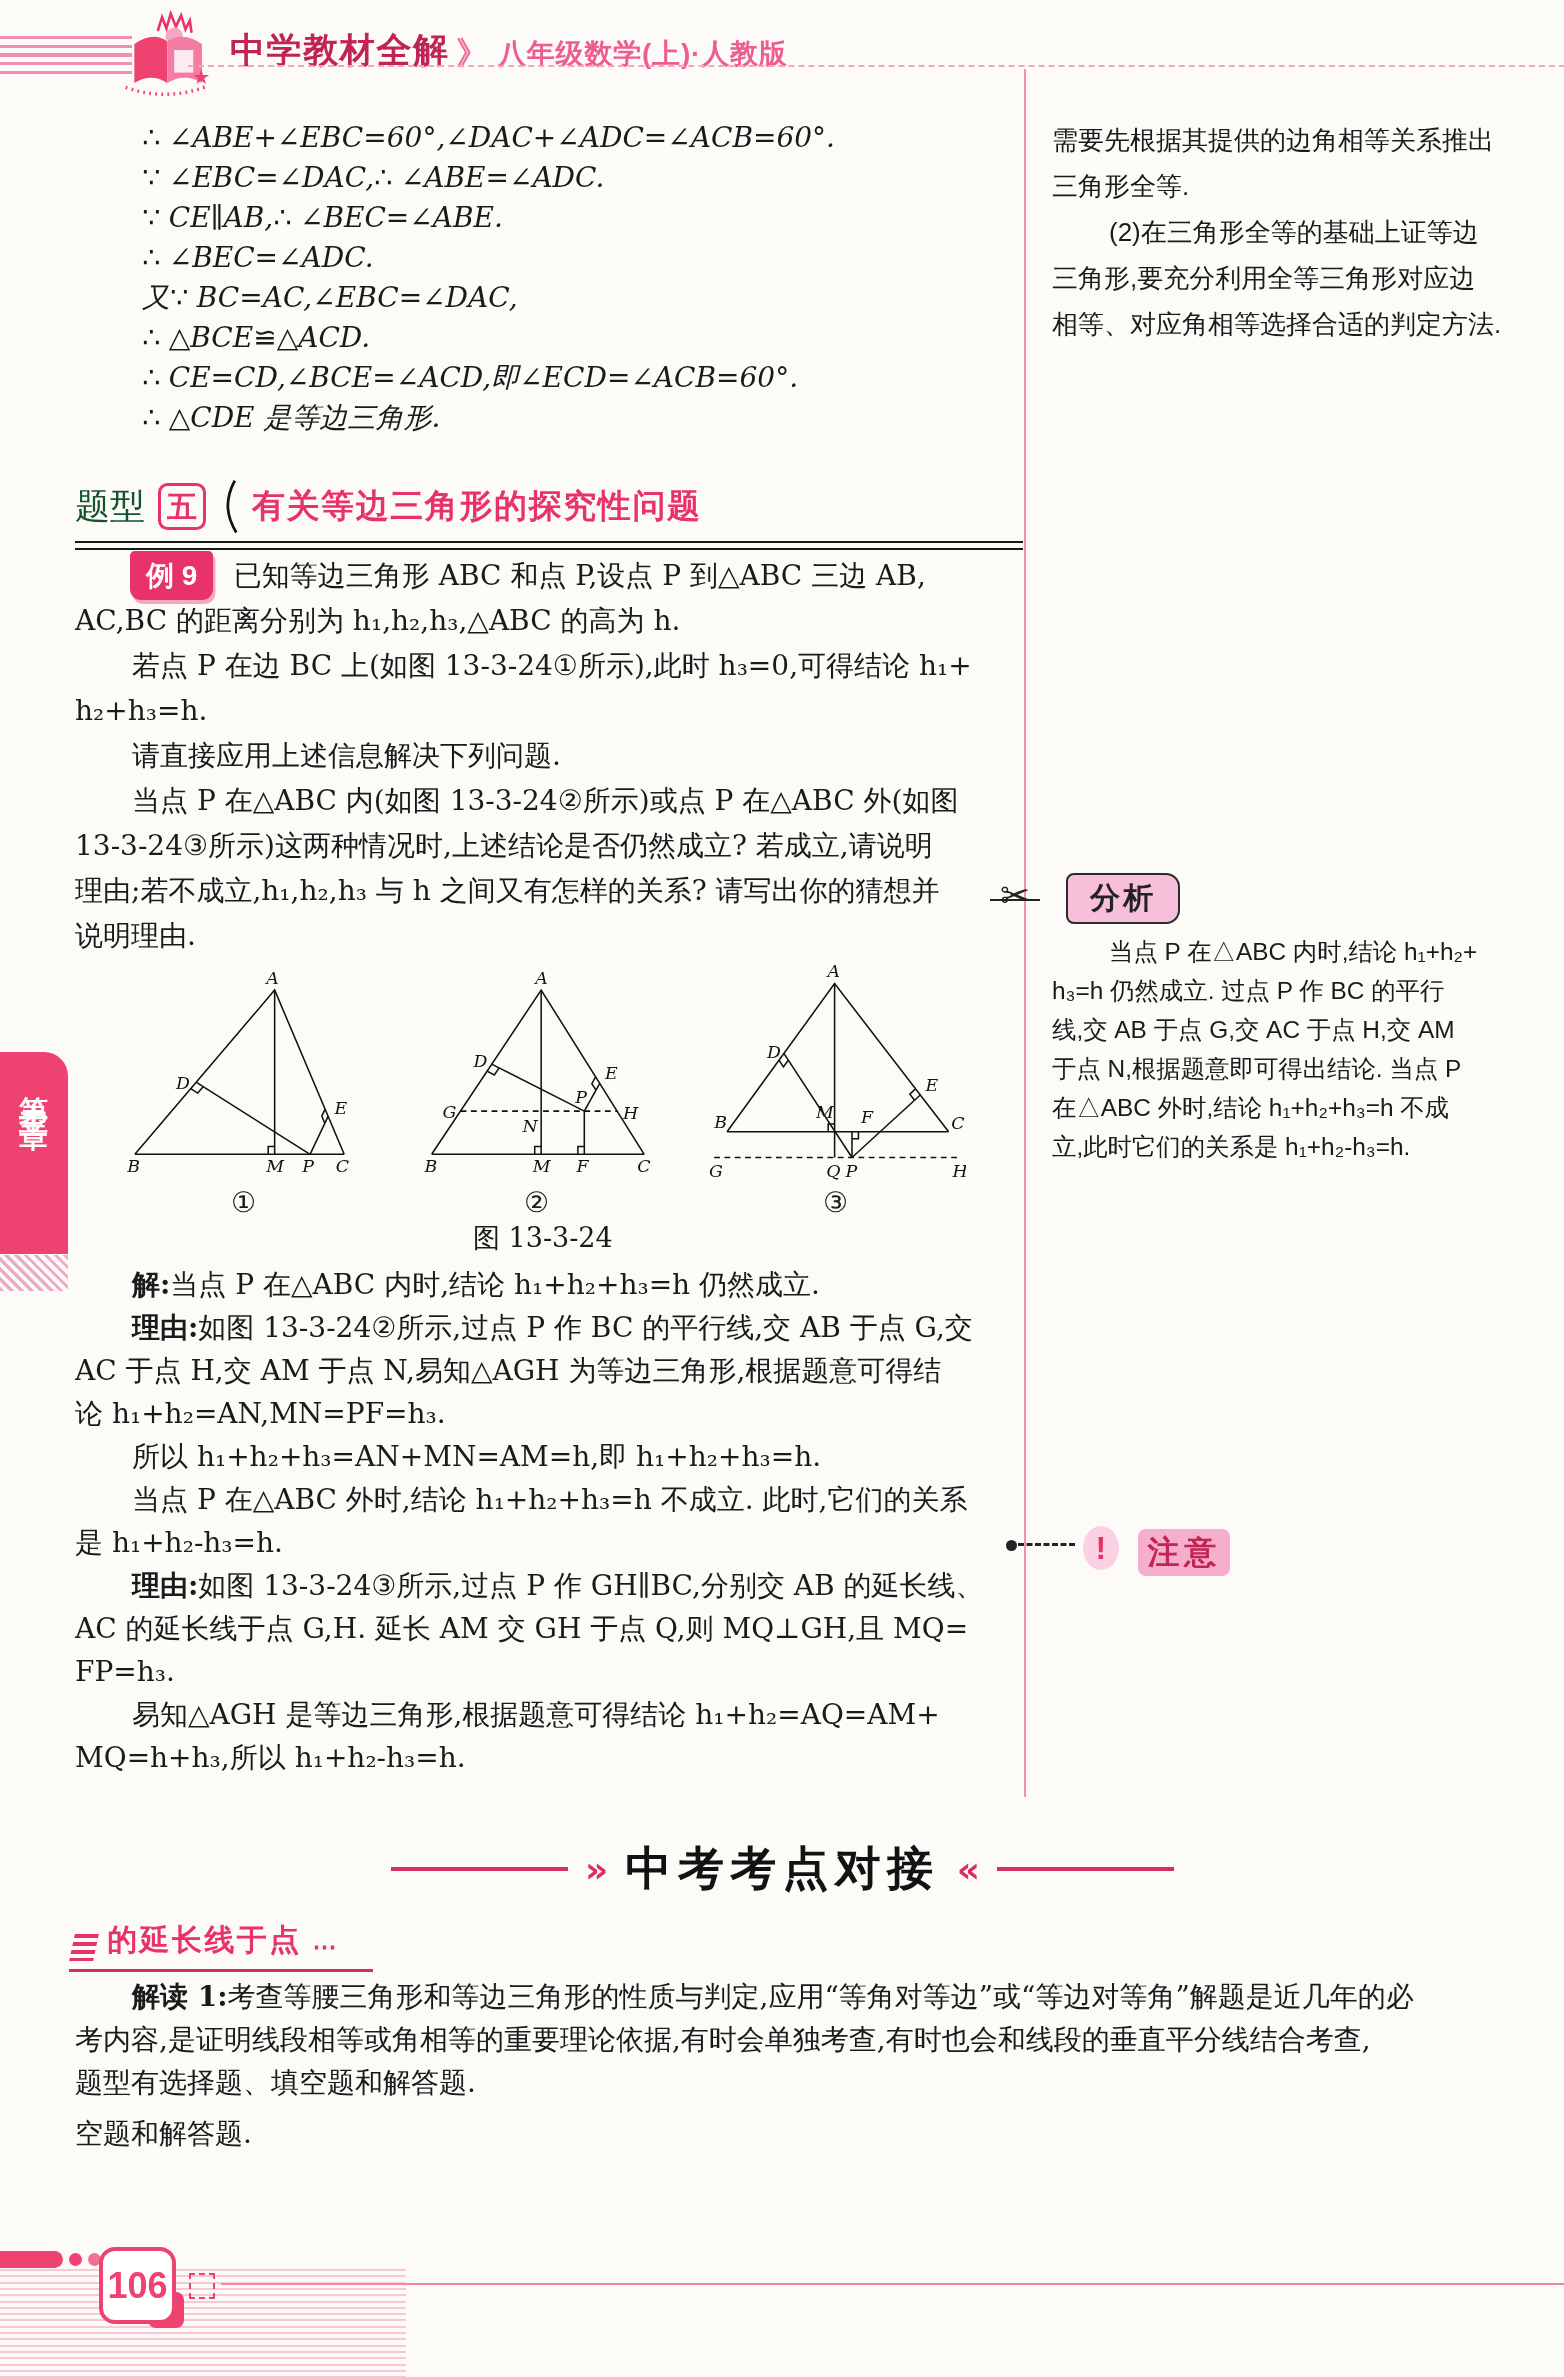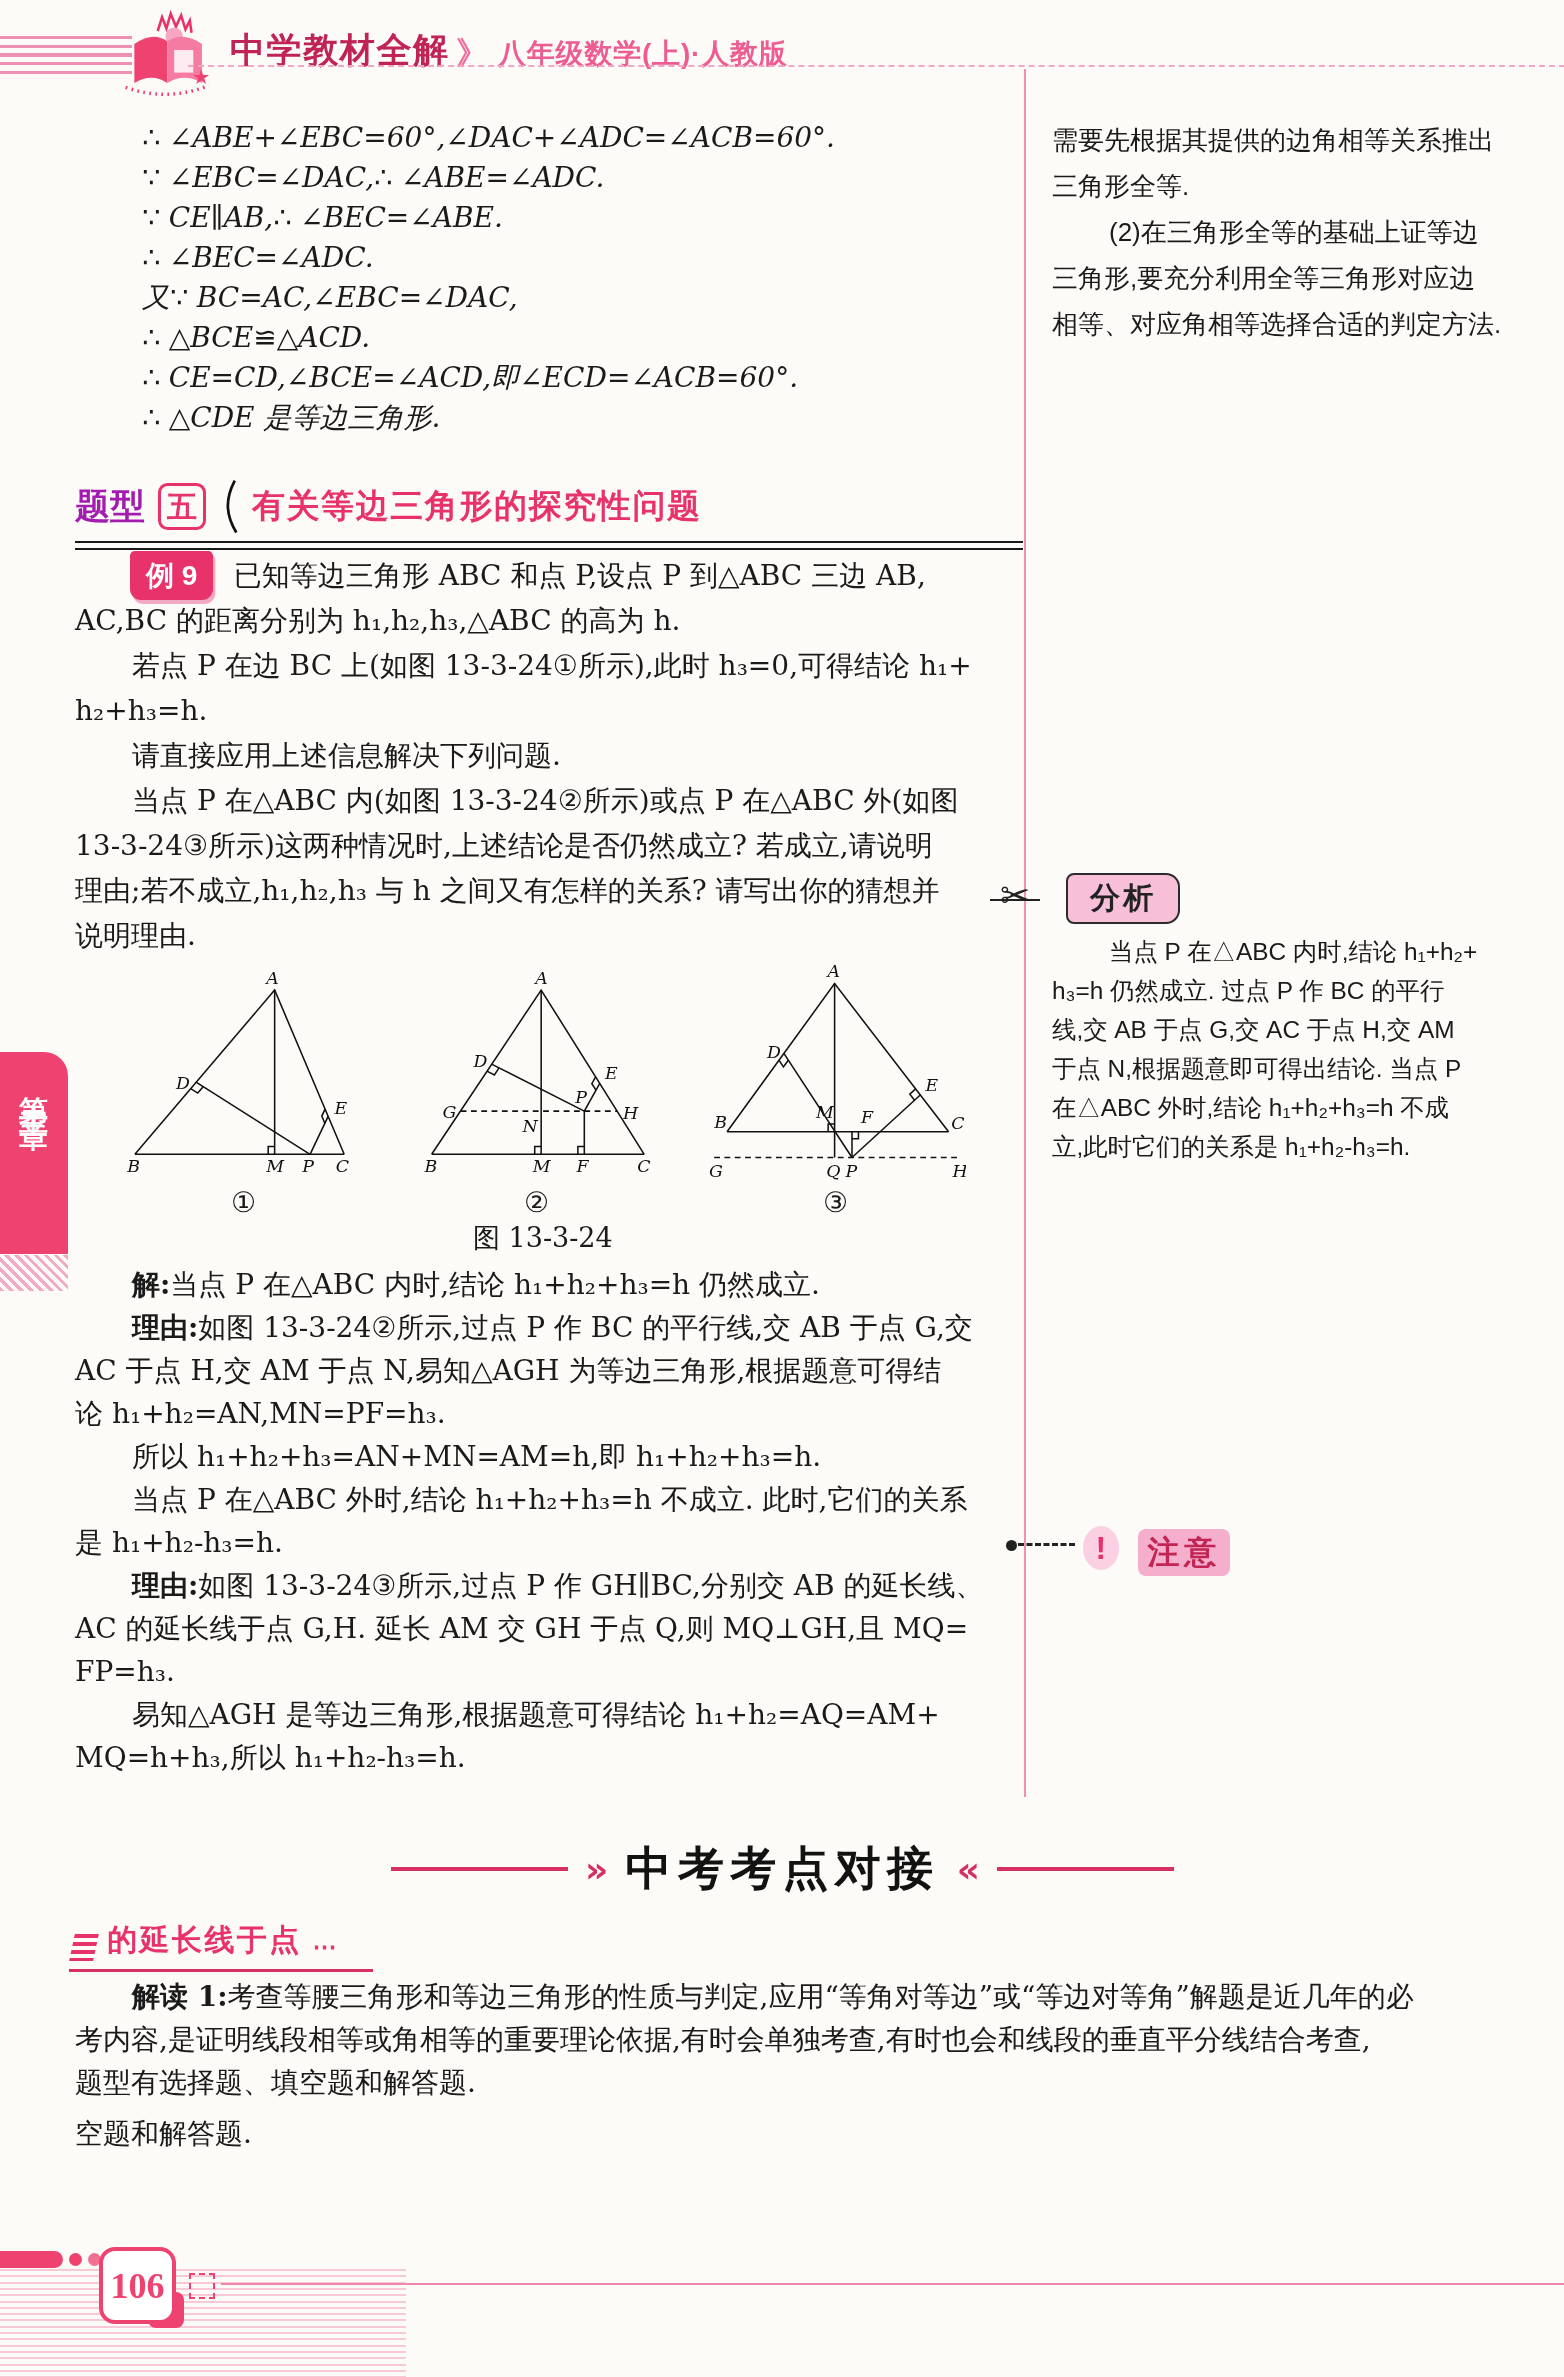--- a/index.html
+++ b/index.html
@@ -25,21 +25,21 @@
 
   .vdivider{position:absolute;left:1024px;top:69px;width:2.4px;height:1728px;background:#f090b2;}
 
   
   .proof{position:absolute;left:75px;top:118px;width:948px;}
   .proof .ln{height:40px;line-height:40px;padding-left:67px;font-size:28px;font-style:italic;
     font-family:"DejaVu Serif","DejaVu Sans",serif;}
 
   
   .sec5{position:absolute;left:75px;top:479px;display:flex;align-items:center;gap:12.6px;}
-  .sec5-label{font-size:35px;font-weight:bold;color:#a21caf;}
+  .sec5-label{font-size:35px;font-weight:normal;color:#14532d;}
   .sec5-badge{border:3.2px solid #e8336a;border-radius:9.5px;color:#e8336a;font-size:30px;font-weight:bold;
     padding:0 6.3px;line-height:41px;}
   .sec5-title{font-size:33px;font-weight:bold;color:#e8336a;letter-spacing:1.6px;}
   .sec5-rule{position:absolute;left:75px;top:541px;width:948px;height:4.7px;
     border-top:2.8px solid #191919;border-bottom:2.8px solid #191919;}
 
   
   .ex9{position:absolute;left:75px;top:553px;width:948px;font-size:28px;
     font-family:"DejaVu Serif","DejaVu Sans",serif;}
   .ex9 .ln{height:45px;line-height:45px;}
@@ -106,21 +106,21 @@
   .exam-gap{height:8px;}
 
   
   .bottom-hatch{position:absolute;left:0;top:2269px;width:406px;height:109px;
     background:repeating-linear-gradient(180deg,rgba(238,120,160,.38) 0 2px,transparent 2px 6.3px);}
   .foot-bar{position:absolute;left:0;top:2251px;width:63px;height:17.3px;background:#ee4371;border-radius:0 9.5px 9.5px 0;}
   .foot-dot{position:absolute;top:2253px;width:13.4px;height:13.4px;border-radius:50%;background:#ee4371;}
   .fd1{left:69px;} .fd2{left:88px;opacity:.75;} .fd3{left:107px;opacity:.5;}
   .page-badge-shadow{position:absolute;left:148px;top:2292px;width:36px;height:36px;background:#ee4371;border-radius:8px;}
   .page-badge{position:absolute;left:99px;top:2247px;width:69px;height:69px;background:#fff;border:4px solid #ee4371;
-    border-radius:16px;display:flex;align-items:center;justify-content:center;font-size:36px;font-weight:bold;color:#ee4371;font-family:Liberation Serif, serif;}
+    border-radius:16px;display:flex;align-items:center;justify-content:center;font-size:36px;font-weight:bold;color:#ee4371;}
   .foot-dashsq{position:absolute;left:189px;top:2273px;width:22px;height:22px;border:2.4px dashed #ee4371;}
   .foot-line{position:absolute;left:221px;top:2283px;width:1344px;height:2.4px;background:#ef86ad;}
 </style>
 </head>
 <body>
 
 <div class="page">
 
   <div class="hdr-stripes"></div>
   <svg class="logo" viewBox="0 0 120 105">

